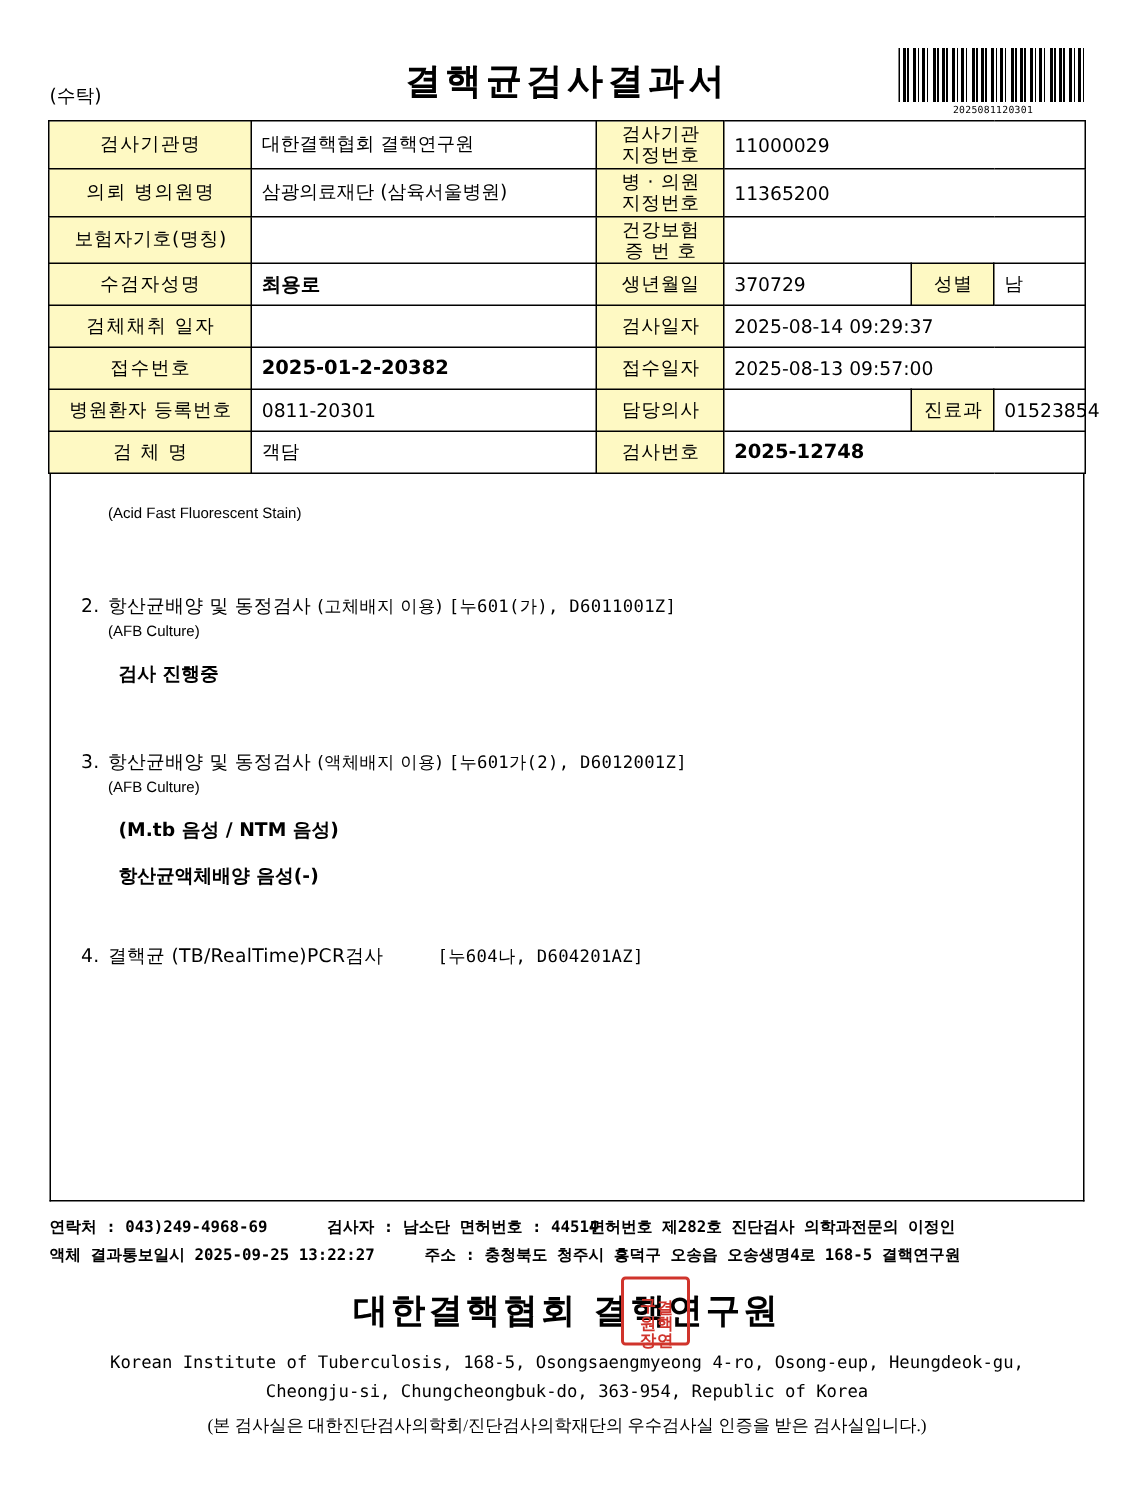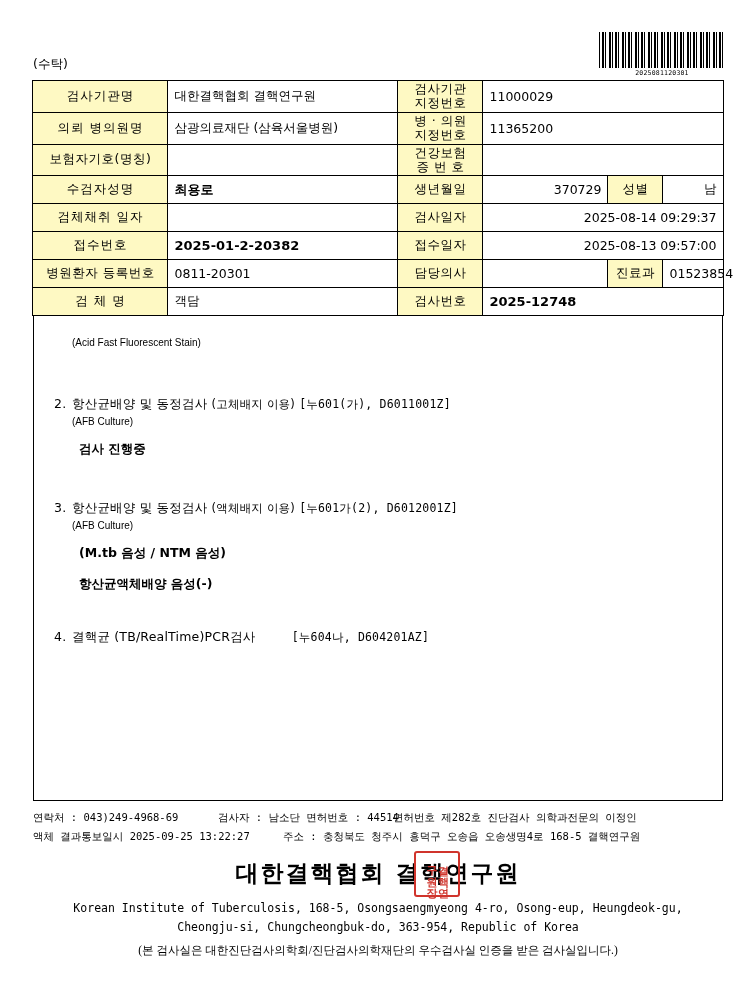--- a/index.html
+++ b/index.html
@@ -86,21 +86,21 @@
     vertical-align: middle;
   }
   td.lbl {
     text-align: center;
     background: #fef9c3;
     letter-spacing: 1px;
   }
   td.lbl.tight { letter-spacing: 0.5px; }
   td.val { text-align: left; }
   td.val.b { font-weight: bold; font-size: 13px; }
-  td.val.c { text-align: right; }
+  td.val.c { text-align: left; }
   .two-line {
     line-height: 1.15;
     font-size: 12px;
   }
 
   
   .results {
     width: 690px;
     margin: 0 auto;
     border: 1px solid #000;
@@ -142,20 +142,21 @@
     width: 690px;
     margin: 0 auto;
     padding-top: 10px;
     font-family: "DejaVu Sans Mono", monospace;
     font-size: 10.5px;
   }
   .frow {
     display: flex;
     align-items: flex-start;
     margin-bottom: 5px;
+    font-weight: bold;
   }
   .fcell { white-space: nowrap; }
   .f-contact { width: 185px; }
   .f-inspector { width: 175px; }
   .f-license { }
   .f-date { width: 250px; }
   .f-addr { }
 
   .org-line {
     text-align: center;
@@ -203,20 +204,21 @@
     margin-top: 6px;
   }
 </style>
 </head>
 <body>
 
 <div class="page">
 
   <div class="header-area">
     <div class="consign-label">(수탁)</div>
+    <div class="doc-title">결핵균검사결과서</div>
     <div class="barcode-wrap">
       <div class="barcode"></div>
       <div class="barcode-num">2025081120301</div>
     </div>
   </div>
 
   <table class="main">
     <colgroup>
       <col style="width:135px">
       <col style="width:230px">

